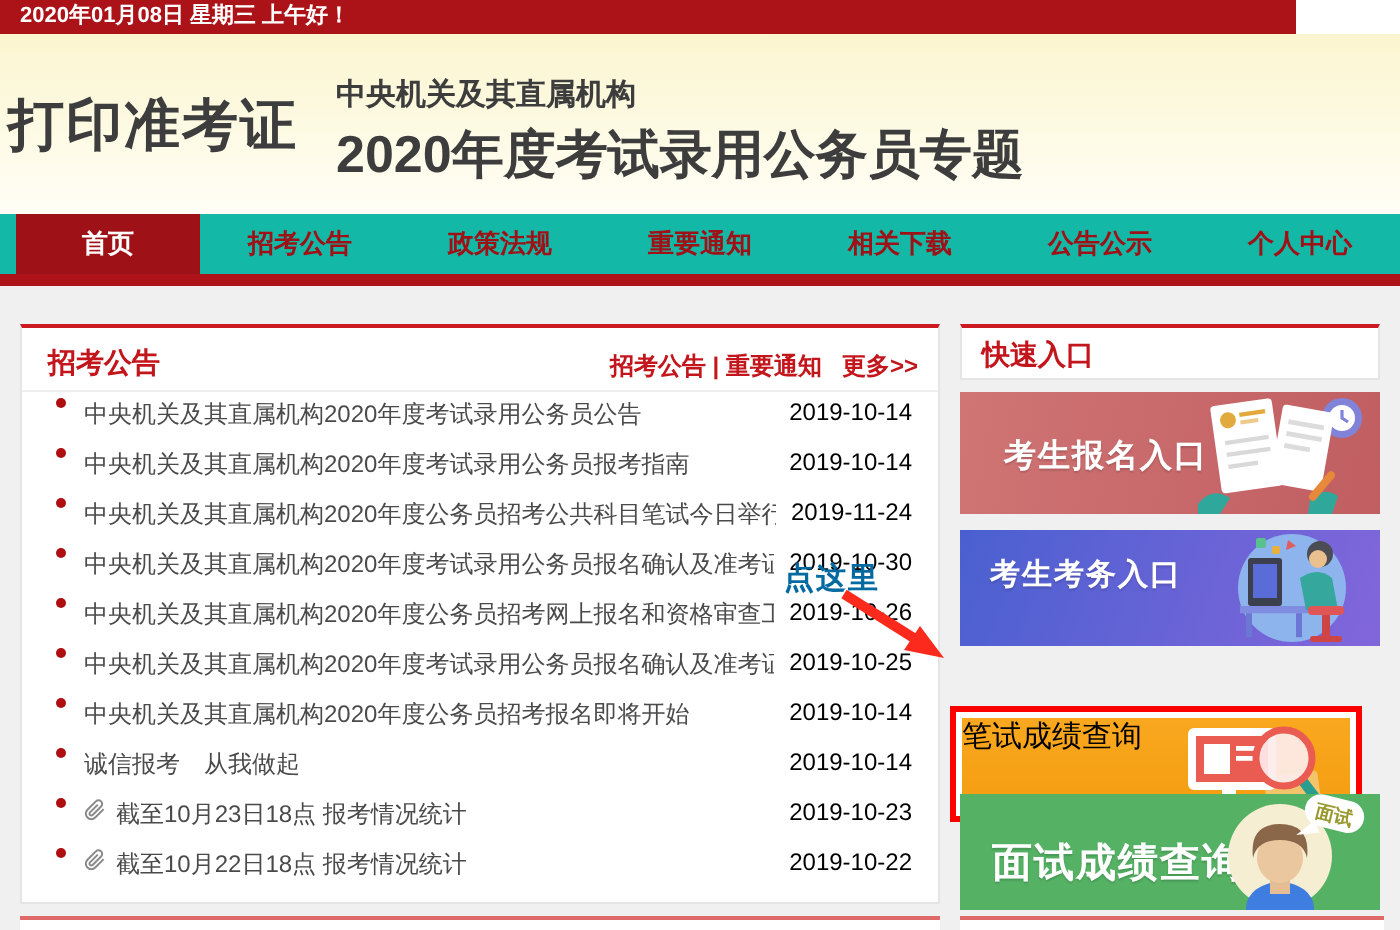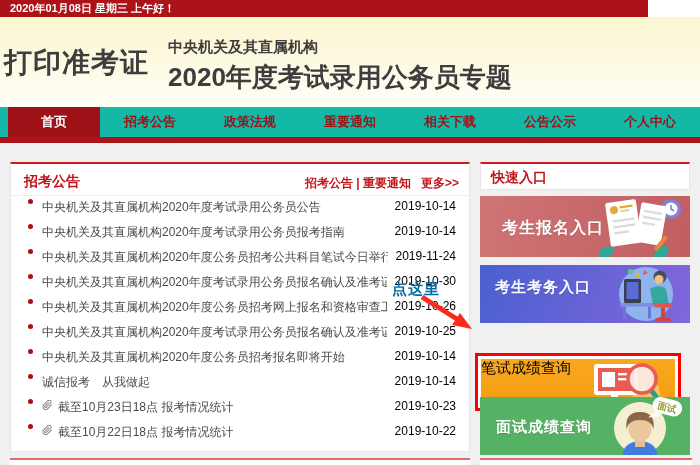--- a/index.html
+++ b/index.html
@@ -56,21 +56,21 @@
   .btn-register .label { left:22px; top:22px; font-size:16px; }
   .btn-service { top:122px; height:58px; background:linear-gradient(110deg,#4a60d0,#8266db);text-align:center; }
   .btn-service .label { left:15px; top:13px; font-size:15px; }
   .btn-service .sublabel { position:absolute; left:8px; top:33px; font-size:10.5px; color:#fff; font-weight:bold; }
   .hl-wrap { position:absolute; left:475px; top:182px; width:206px; height:58px;
              border:3px solid #fb0100; padding:3px; background:#fff;margin-top:28px; }
   .btn-written { position:relative; left:0; top:0; width:100%; height:100%;
                  background:linear-gradient(#f9a81f,#f49d11); cursor:pointer; }
   .btn-written .label { left:16px; top:19px; font-size:15px; }
   .btn-interview { top:254px; height:58px; background:#55b264; }
-  .btn-interview .label { left:16px; top:21px; font-size:15px; }
+  .btn-interview .label { left:16px; top:21px; font-size:20px; }
   .qbtn svg, .btn-written svg { position:absolute; }
 
   
   .partial { position:absolute; top:315px; height:7px; background:#fff; border-top:2px solid #e06a6a; }
   .partial-left { left:10px; width:460px; }
   .partial-right { left:480px; width:212px; }
 
   
   .click-here { position:absolute; left:392px; top:137px; font-size:15px; font-weight:bold;
                 color:#0369a1; letter-spacing:1px; }

